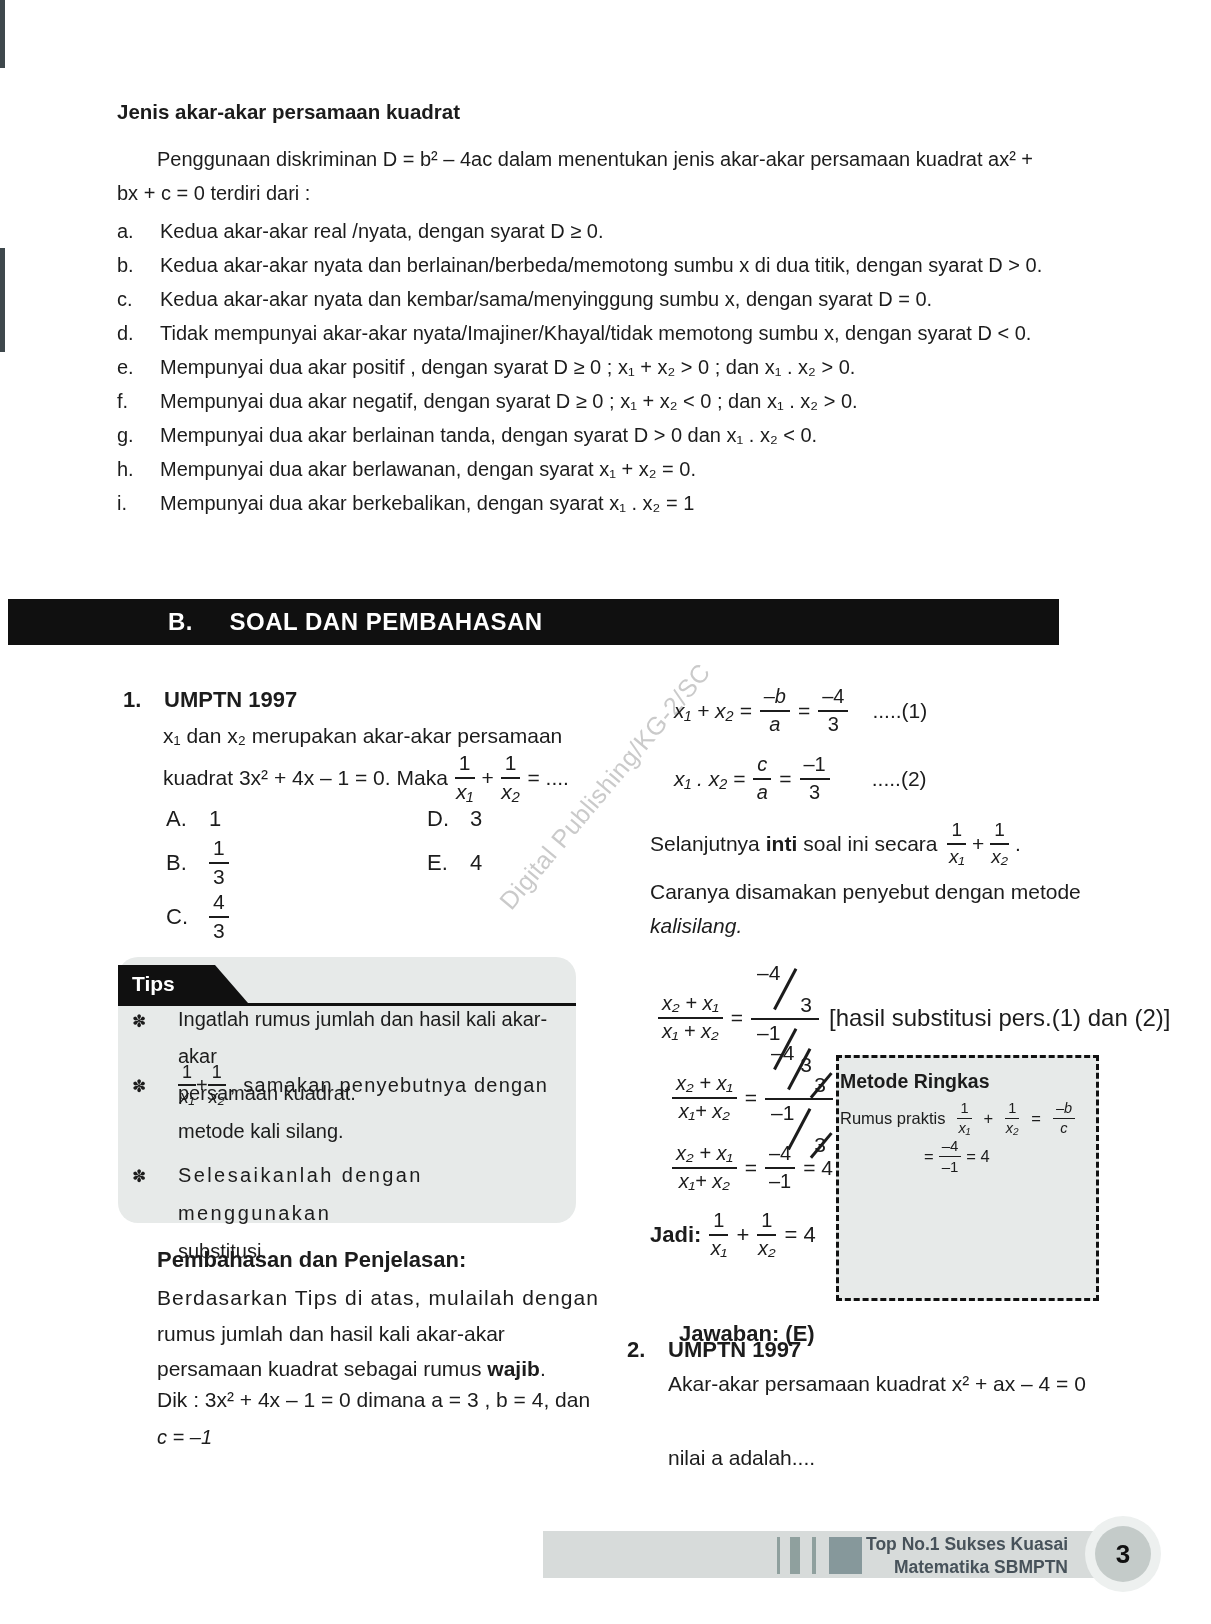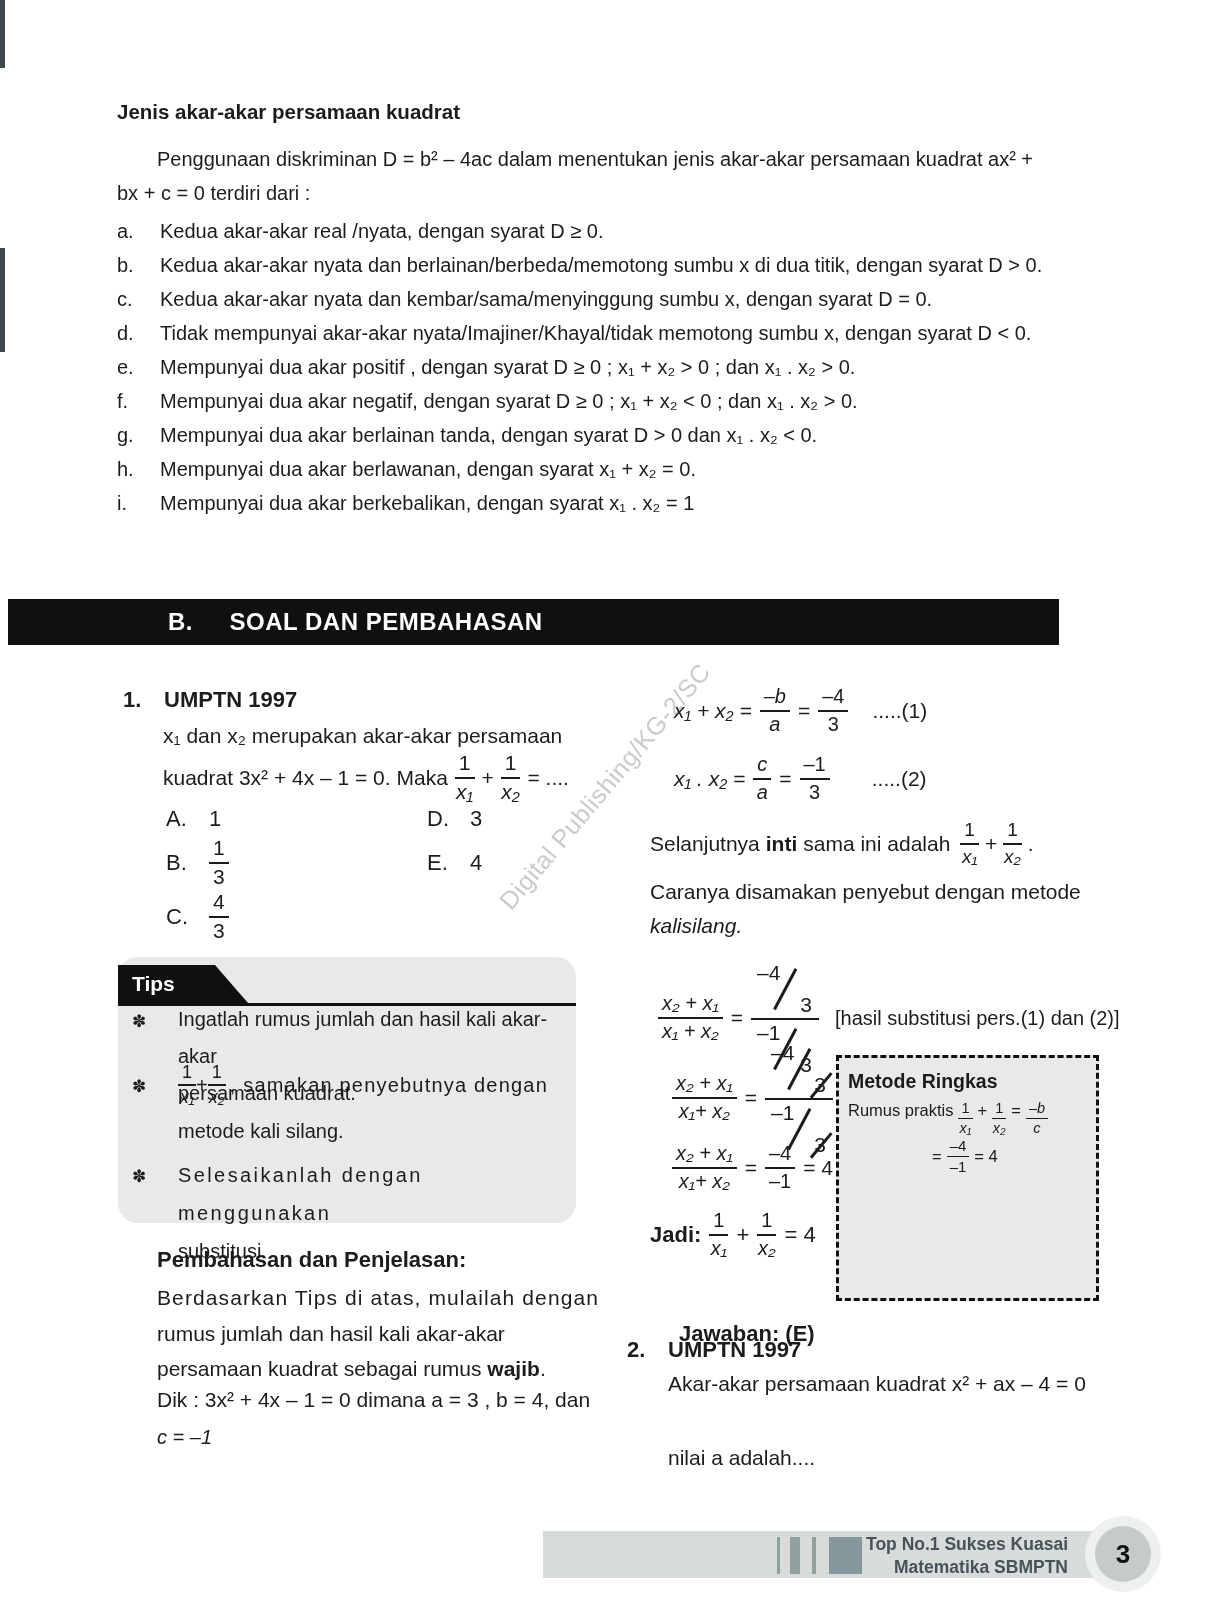--- a/index.html
+++ b/index.html
@@ -89,23 +89,23 @@
 
   
   .pemb-head { position: absolute; left: 157px; top: 1247px; font-weight: bold; font-size: 22px; }
   .pemb-body { position: absolute; left: 157px; top: 1280px; width: 452px; font-size: 21px; line-height: 35.5px; }
   .pemb-body .l1 { letter-spacing: 1.1px; }
   .dik1 { position: absolute; left: 157px; top: 1388px; font-size: 21px; }
   .dik2 { position: absolute; left: 157px; top: 1426px; font-size: 20px; }
 
   
   .metode-box { position: absolute; left: 836px; top: 1055px; width: 263px; height: 246px;
-                background: #e7eae9; border: 3px dashed #111; padding: 10px 9px; }
+                background: #e7eae9; border: 3px dashed #111; padding: 10px 1px; }
   .mr-title { font-weight: bold; font-size: 19.5px; margin: 2px 0 8px; }
-  .mr-row1 { display: flex; align-items: flex-start; gap: 5px; font-size: 16.5px; }
+  .mr-row1 { display: flex; align-items: center; gap: 12px; font-size: 16.5px; }
   .mr-row2 { display: flex; align-items: center; gap: 5px; font-size: 16.5px; margin-left: 84px; margin-top: 2px; }
   .mr-note { margin-top: 13px; font-style: italic; font-size: 16.5px; line-height: 26px; }
   .mr-note .n1 { letter-spacing: 1.8px; }
 
   
   .footer-bar { position: absolute; left: 543px; top: 1531px; width: 584px; height: 47px; background: #d7dbda; }
   .fmark { position: absolute; top: 1537px; height: 37px; background: #8fa09e; }
   .fmark.m1 { left: 777px; width: 3px; }
   .fmark.m2 { left: 790px; width: 10px; }
   .fmark.m3 { left: 812px; width: 4px; }
@@ -290,21 +290,21 @@
     <span class="frac" style="font-size:20px;">
         <span class="num">–1</span>
         <span class="den">3</span>
       </span>
     <span style="margin-left:34px;">.....(2)</span>
   </div>
 
   <div class="eqrow" style="left:650px; top:814px; height:60px; gap:6px;">
     <span>Selanjutnya</span>
     <span class="b">inti</span>
-    <span>sama ini adalah</span>
+    <span>soal ini secara</span>
     <span class="frac" style="font-size:19px; margin-left:4px;">
         <span class="num">1</span>
         <span class="den it">x₁</span>
       </span>
     <span>+</span>
     <span class="frac" style="font-size:19px;">
         <span class="num">1</span>
         <span class="den it">x₂</span>
       </span>
     <span>.</span>
@@ -315,21 +315,21 @@
   <div class="eqrow" style="left:658px; top:963px; height:110px;">
     <span class="frac" style="font-size:20px;">
         <span class="num it">x₂ + x₁</span>
         <span class="den it">x₁ + x₂</span>
       </span>
     <span>=</span>
     <span class="bigfrac">
       <span class="bnum"><span class="sfrac"><span class="sn">–4</span><span class="sl"></span><span class="sd">3</span></span></span>
       <span class="bden"><span class="sfrac"><span class="sn">–1</span><span class="sl"></span><span class="sd">3</span></span></span>
     </span>
-    <span style="font-size:20px; margin-left:8px;">[hasil substitusi pers.(1) dan (2)]</span>
+    <span style="font-size:24px; margin-left:2px;">[hasil substitusi pers.(1) dan (2)]</span>
   </div>
 
   <div class="eqrow" style="left:672px; top:1043px; height:110px;">
     <span class="frac" style="font-size:20px;">
         <span class="num it">x₂ + x₁</span>
         <span class="den it">x₁+ x₂</span>
       </span>
     <span>=</span>
     <span class="bigfrac">
       <span class="bnum"><span class="sfrac"><span class="sn">–4</span><span class="sl"></span><span class="sd cancel">3</span></span></span>

